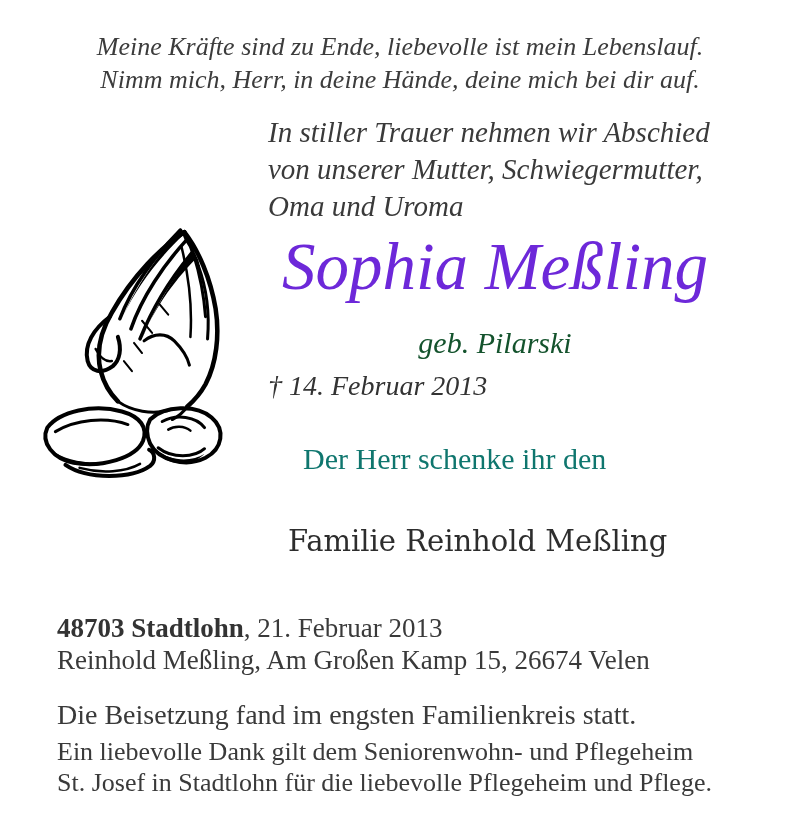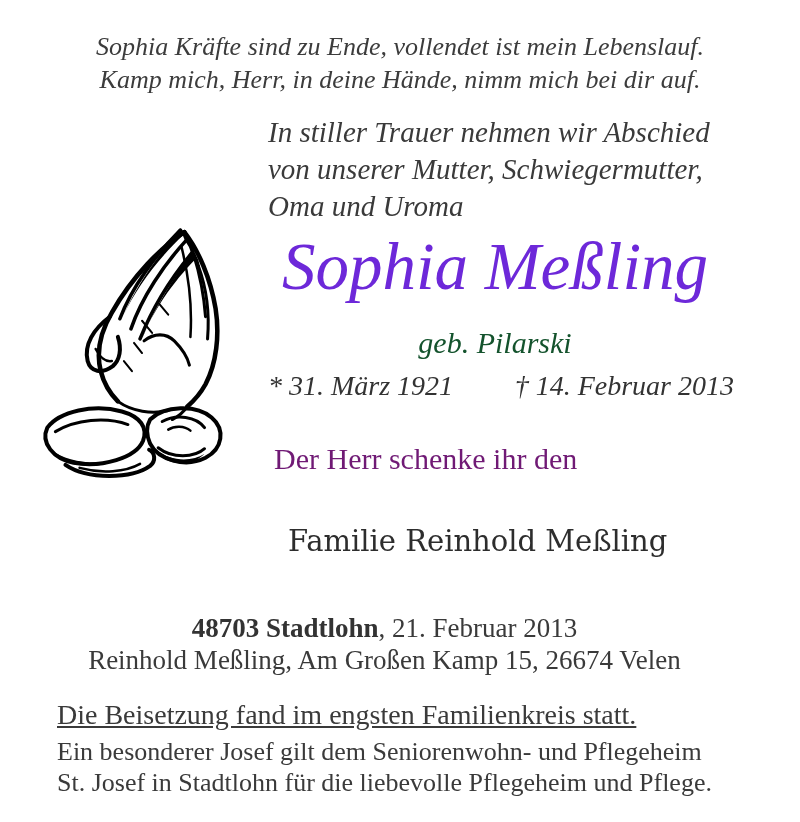--- a/index.html
+++ b/index.html
@@ -57,58 +57,57 @@
     position: absolute;
     left: 268px; top: 370px; width: 466px;
     display: flex;
     justify-content: space-between;
     font-style: italic;
     font-size: 28px;
     color: #333333;
   }
   .blessing {
     position: absolute;
-    left: 274px; top: 440px;
+    left: 303px; top: 440px;
     font-size: 30px;
     line-height: 38px;
-    color: #701a75;
+    color: #0f766e;
   }
   .family {
     position: absolute;
     left: 288px; top: 524px;
     font-family: "DejaVu Serif", serif;
     font-weight: normal;
     font-size: 29px;
     color: #2d2d2d;
   }
   .footer {
     position: absolute;
     left: 57px; top: 612px;
     font-size: 27px;
     color: #3a3a3a;
   }
-  .footer .line { line-height: 32px; text-align: center; }
+  .footer .line { line-height: 32px; }
   .footer .bold { font-weight: bold; color: #333333; }
   .footer .burial {
     margin-top: 22px;
     font-size: 28px;
     line-height: 34px;
-    text-decoration: underline;
   }
   .footer .thanks { margin-top: 4px; font-size: 26px; }
   .footer .thanks div { line-height: 31px; }
 </style>
 </head>
 <body>
 
 <div class="page">
 
   <div class="quote">
-    <div>Sophia Kräfte sind zu Ende, vollendet ist mein Lebenslauf.</div>
-    <div>Kamp mich, Herr, in deine Hände, nimm mich bei dir auf.</div>
+    <div>Meine Kräfte sind zu Ende, liebevolle ist mein Lebenslauf.</div>
+    <div>Nimm mich, Herr, in deine Hände, deine mich bei dir auf.</div>
   </div>
 
   <div class="intro">
     <div>In stiller Trauer nehmen wir Abschied</div>
     <div>von unserer Mutter, Schwiegermutter,</div>
     <div>Oma und Uroma</div>
   </div>
 
   <div class="hands">
     <svg viewBox="0 0 200 260" xmlns="http://www.w3.org/2000/svg" aria-hidden="true">
@@ -146,35 +145,34 @@
         <path d="M120,228 C134,240 156,240 168,232 C154,246 128,244 120,228 Z"></path>
       </g>
     </svg>
   </div>
 
   <div class="name">Sophia Meßling</div>
 
   <div class="maiden">geb. Pilarski</div>
 
   <div class="dates">
-    <span>* 31. März 1921</span>
     <span>† 14. Februar 2013</span>
   </div>
 
   <div class="blessing">
     <div>Der Herr schenke ihr den</div>
   </div>
 
   <div class="family">Familie Reinhold Meßling</div>
 
   <div class="footer">
     <div class="line">
       <span class="bold">48703 Stadtlohn</span><span>, 21. Februar 2013</span>
     </div>
     <div class="line">Reinhold Meßling, Am Großen Kamp 15, 26674 Velen</div>
     <div class="burial">Die Beisetzung fand im engsten Familienkreis statt.</div>
     <div class="thanks">
-      <div>Ein besonderer Josef gilt dem Seniorenwohn- und Pflegeheim</div>
+      <div>Ein liebevolle Dank gilt dem Seniorenwohn- und Pflegeheim</div>
       <div>St. Josef in Stadtlohn für die liebevolle Pflegeheim und Pflege.</div>
     </div>
   </div>
 
 </div>
 
 </body></html>

